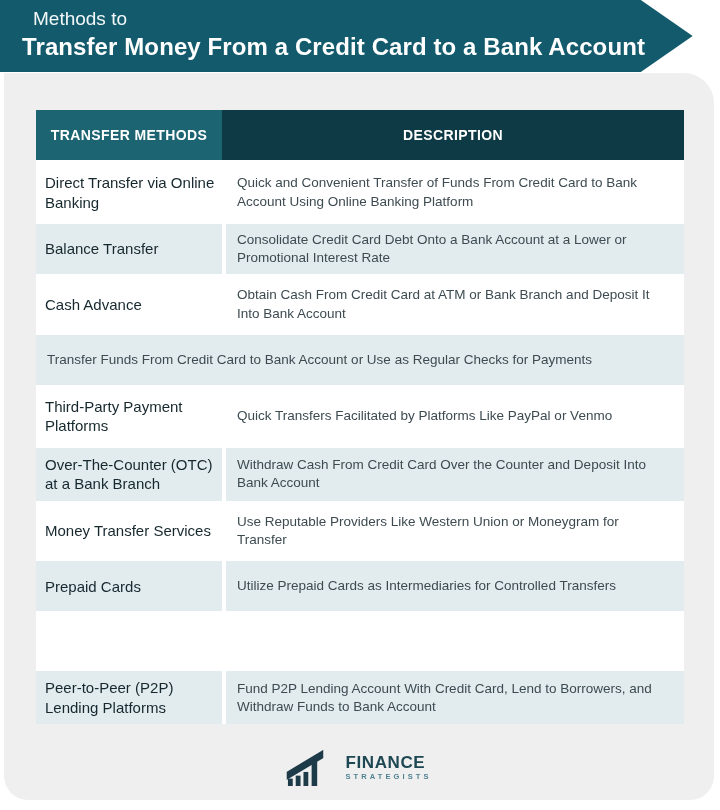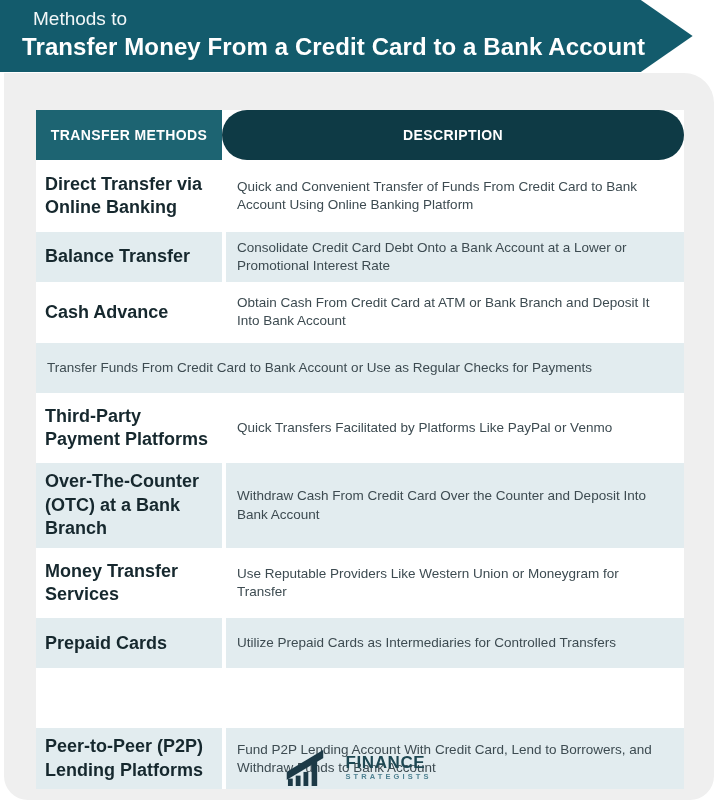--- a/index.html
+++ b/index.html
@@ -46,26 +46,26 @@
   .table{
     position:absolute;left:32px;top:37px;width:648px;
     background:#ffffff;
   }
   .thead{display:flex;gap:0;height:50px;margin-bottom:6px;}
   .th{
     display:flex;align-items:center;justify-content:center;
     color:#ffffff;font-weight:bold;font-size:14px;letter-spacing:0.4px;
   }
   .th-methods{width:186px;background:var(--methods-header-bg);}
-  .th-desc{flex:1;background:var(--description-header-bg);border-radius:25px;}
+  .th-desc{flex:1;background:var(--description-header-bg);}
   .row{display:flex;gap:4px;margin-top:5px;min-height:50px;}
   .row:first-of-type{margin-top:0;}
   .cell-method{
     width:186px;padding:7px 6px 7px 9px;background:#ffffff;
-    font-weight:bold;font-size:18px;line-height:1.3;
+    font-weight:normal;font-size:15px;line-height:1.3;
     color:var(--method-text);
     display:flex;align-items:center;
   }
   .cell-desc{
     flex:1;padding:7px 16px 7px 11px;background:#ffffff;
     font-size:13.5px;line-height:1.35;
     color:var(--description-text);
     display:flex;align-items:center;
   }
   .row.alt .cell-method,.row.alt .cell-desc{background:var(--row-alt-bg);}

